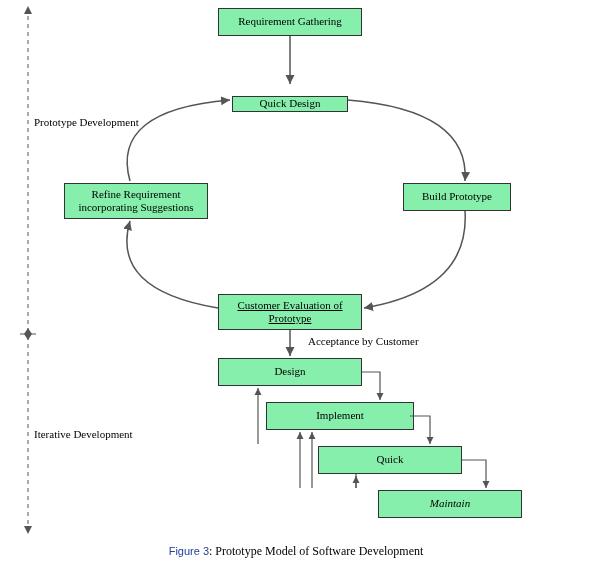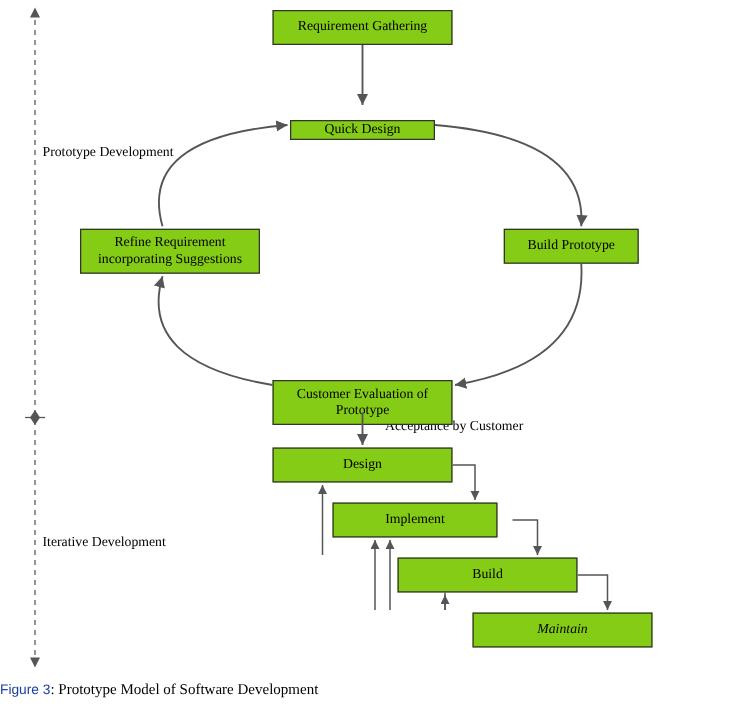--- a/index.html
+++ b/index.html
@@ -7,65 +7,66 @@
     padding: 0;
     font-family: "Times New Roman", Times, serif;
     background: #ffffff;
     width: 592px;
     height: 568px;
     position: relative;
   }
   .box {
     position: absolute;
     border: 1px solid #333;
-    background: #84cc16;
+    background: #86efac;
     font-size: 11px;
     line-height: 1.2;
     text-align: center;
     display: flex;
     align-items: center;
     justify-content: center;
     padding: 2px 4px;
     box-sizing: border-box;
   }
   .label {
     position: absolute;
     font-size: 11px;
     line-height: 1.2;
     color: #000;
   }
   .caption {
     position: absolute;
     font-size: 12px;
+    text-align: center;
     width: 100%;
   }
   .caption .fignum { color: #2040a0; font-family: Arial, sans-serif; font-size: 11px; }
   svg.overlay {
     position: absolute;
     left: 0; top: 0;
     width: 592px; height: 568px;
     pointer-events: none;
   }
 </style>
 </head>
 <body>
 
 <div class="label" style="left:34px; top:96px;margin-top:20px;">Prototype Development</div>
 <div class="label" style="left:34px; top:428px;">Iterative Development</div>
 <div class="label" style="left:308px; top:335px;">Acceptance by Customer</div>
 
 <div class="box" style="left:218px; top:8px;   width:144px; height:28px;">Requirement Gathering</div>
 <div class="box" style="left:232px; top:96px;  width:116px; height:16px;">Quick Design</div>
 <div class="box" style="left:403px; top:183px; width:108px; height:28px;">Build Prototype</div>
-<div class="box" style="left:218px; top:304px; width:144px; height:36px;">Customer Evaluation of Prototype</div>
+<div class="box" style="left:218px; top:294px; width:144px; height:36px;text-decoration:underline;">Customer Evaluation of Prototype</div>
 <div class="box" style="left:64px;  top:183px; width:144px; height:36px;">Refine Requirement incorporating Suggestions</div>
 
 <div class="box" style="left:218px; top:358px; width:144px; height:28px;">Design</div>
-<div class="box" style="left:266px; top:402px; width:132px; height:28px;">Implement</div>
-<div class="box" style="left:318px; top:446px; width:144px; height:28px;">Build</div>
+<div class="box" style="left:266px; top:402px; width:148px; height:28px;">Implement</div>
+<div class="box" style="left:318px; top:446px; width:144px; height:28px;">Quick</div>
 <div class="box" style="left:378px; top:490px; width:144px; height:28px;font-style:italic;">Maintain</div>
 
 <div class="caption" style="top:544px;">
   <span class="fignum">Figure 3</span><span>: Prototype Model of Software Development</span>
 </div>
 
 <svg class="overlay" viewBox="0 0 592 568">
   <defs>
     <marker id="ah" markerWidth="8" markerHeight="8" refX="6" refY="3" orient="auto" markerUnits="strokeWidth">
       <path d="M0,0 L6,3 L0,6 Z" fill="#555"></path>

